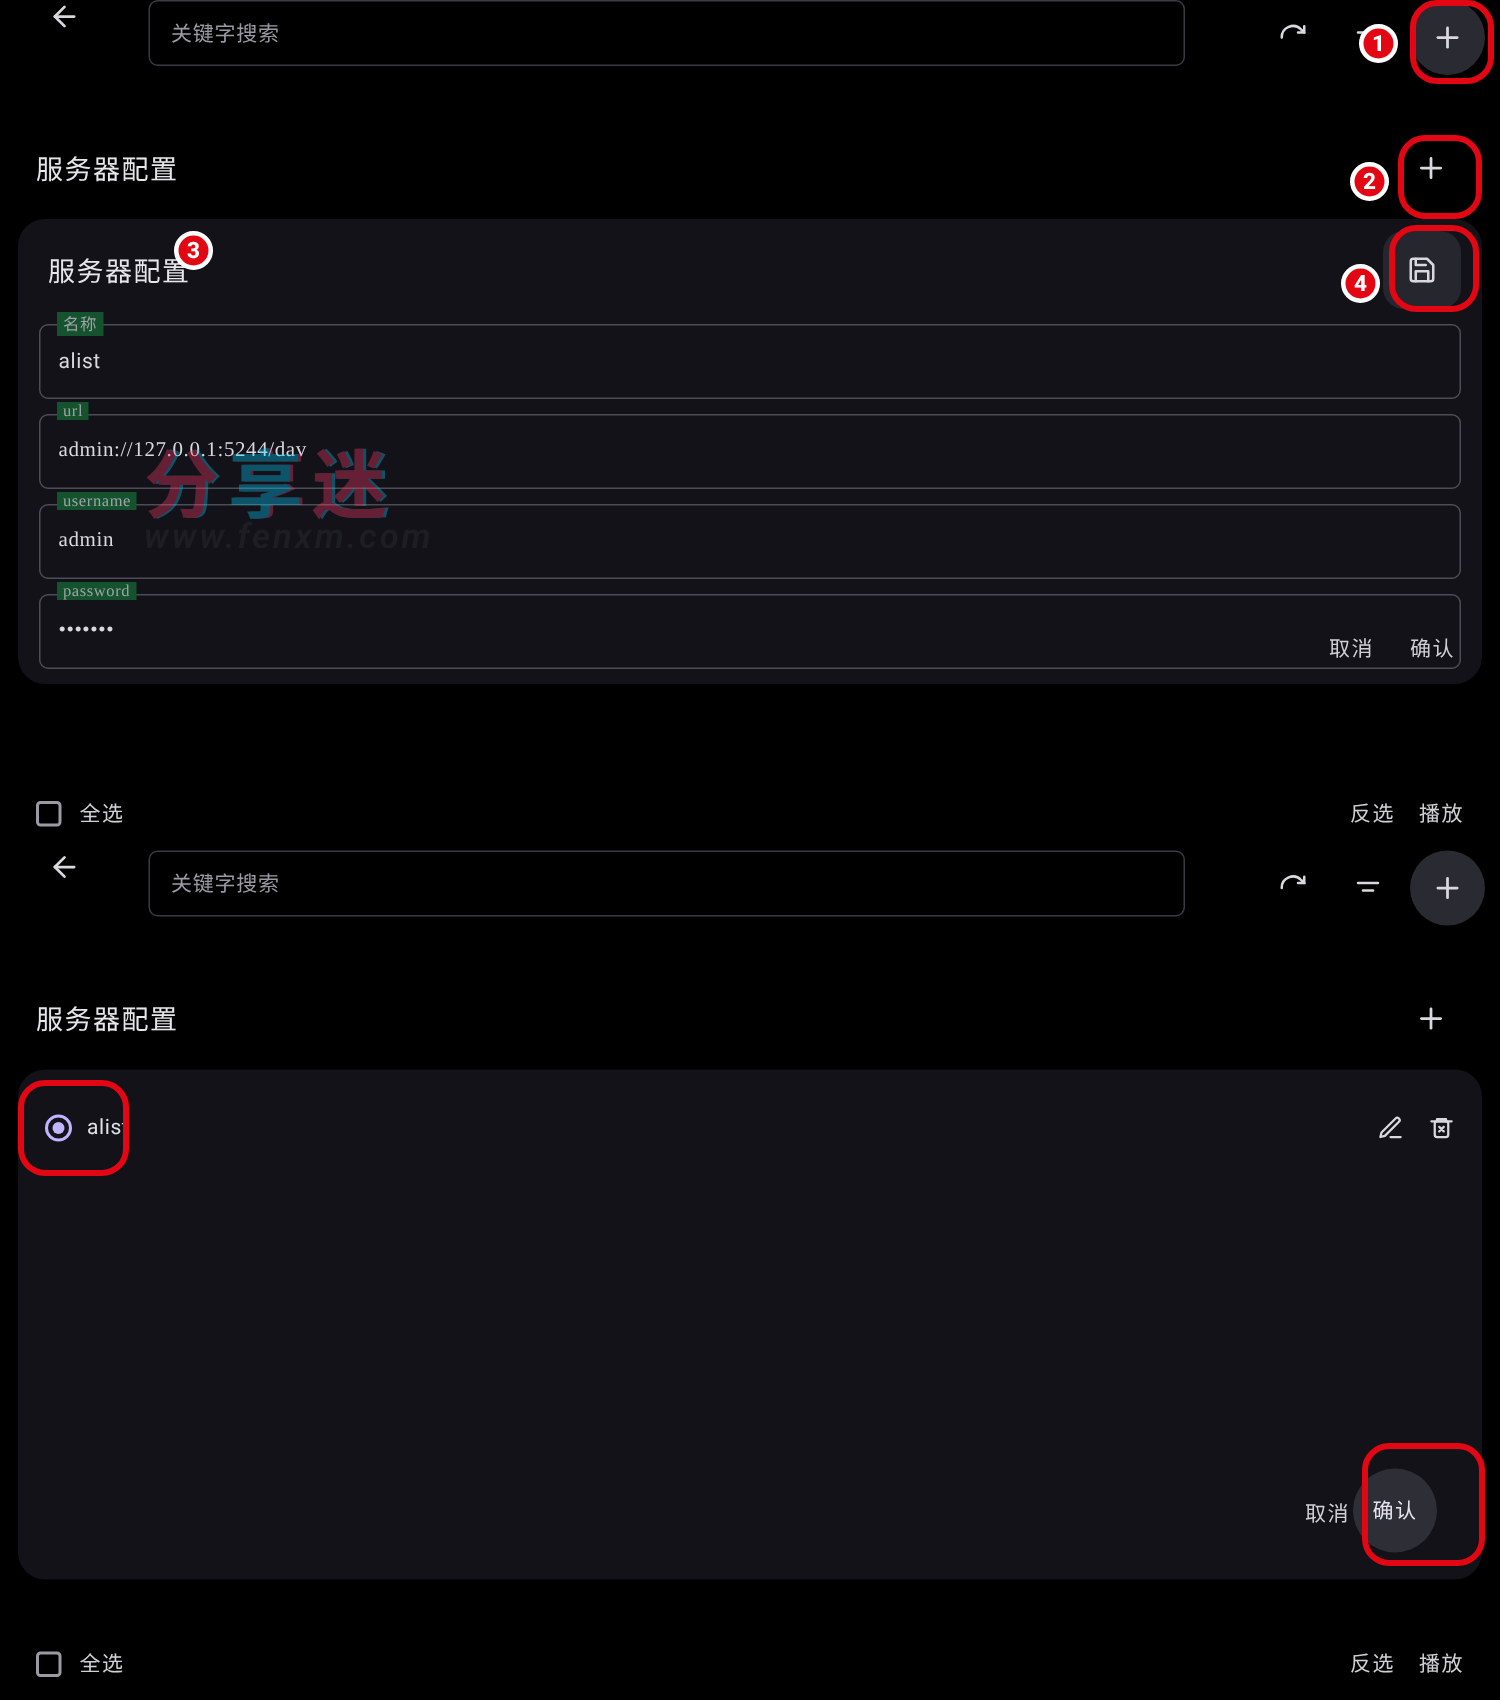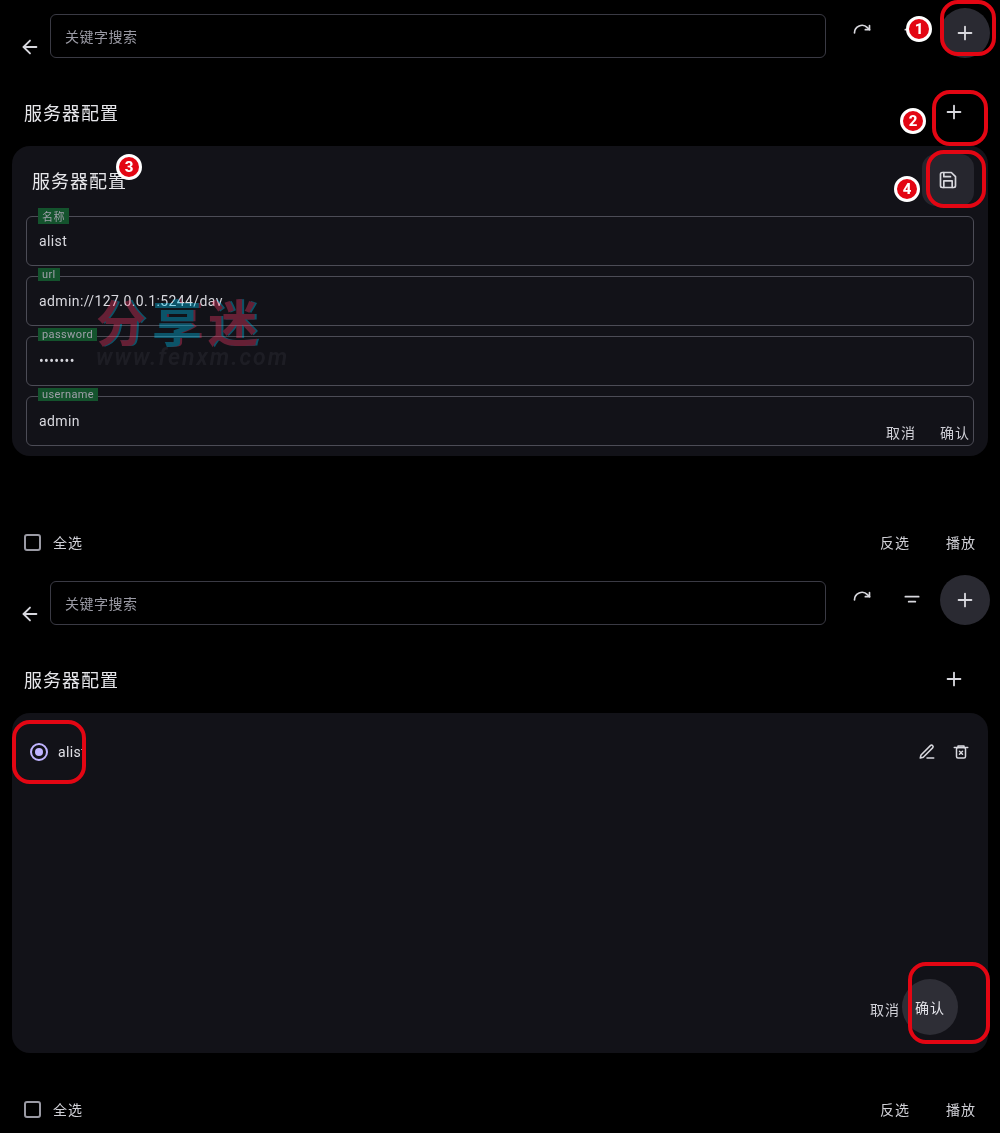--- a/index.html
+++ b/index.html
@@ -21,23 +21,24 @@
     height: 567px;
   }
   .panel-bottom {
     position: absolute;
     top: 567px; left: 0; right: 0;
     height: 566px;
   }
 
   .topbar {
     display: flex;
-    align-items: flex-end;
+    align-items: flex-start;
     height: 58px;
-    padding: 0 10px 0 10px;
+    padding: 0 10px 0 23px;
+    gap: 36px;
   }
   .back-area { width: 40px; display:flex; align-items:center; justify-content:center; }
   .search-box {
     flex: 1;
     height: 44px;
     border: 1px solid #3a3a44;
     border-radius: 6px;
     background: transparent;
     color: #9a9aa4;
     font-size: 14px;
@@ -112,21 +113,21 @@
   .field .label {
     position: absolute;
     top: -8px;
     left: 12px;
     padding: 0 4px;
     background: #14532d;
     font-size: 11px;
     color: #a0a0aa;
     letter-spacing: 0.4px;
   }
-  .field.compact { margin-top: 10px; }
+  .field.compact { margin-top: 10px; font-family: Liberation Serif, serif; }
   .field.compact .frame { height: 50px; }
 
   .card-actions {
     position:absolute;
     right: 18px;
     bottom: 14px;
     display:flex; gap: 24px;
     font-size: 14px; color:#cfcfd6;
     letter-spacing: 1px;
   }
@@ -138,21 +139,21 @@
     height: 48px;
     display:flex; 
     padding: 0 24px;
     font-size: 14px;
     color: #d0d0d6;
     letter-spacing: 1px;
   }
   .panel-top .bottombar { top: 518px; }
   .panel-bottom .bottombar { top: 518px; }
   .bottombar .left { display:flex; align-items:center; gap: 12px; flex:1; }
-  .bottombar .right { display:flex; align-items:center; gap: 36px; }
+  .bottombar .right { display:flex; align-items:center; gap: 16px; }
   .checkbox-outline {
     width: 17px; height: 17px;
     border: 2px solid #9a9aa4;
     border-radius: 3px;
   }
 
   
   .panel-bottom .card { height: 340px; }
   .server-item {
     display:flex; align-items:center;
@@ -294,26 +295,26 @@
 
     <div class="field">
       <div class="label">名称</div>
       <div class="frame">alist</div>
     </div>
     <div class="field compact">
       <div class="label">url</div>
       <div class="frame">admin://127.0.0.1:5244/dav</div>
     </div>
     <div class="field compact">
+      <div class="label">username</div>
+      <div class="frame">admin</div>
+    </div>
+    <div class="field compact">
       <div class="label">password</div>
       <div class="frame">•••••••</div>
-    </div>
-    <div class="field compact">
-      <div class="label">username</div>
-      <div class="frame">admin</div>
     </div>
 
     <div class="card-actions">
       <span>取消</span>
       <span>确认</span>
     </div>
   </div>
 
   <div class="bottombar">
     <div class="left">

